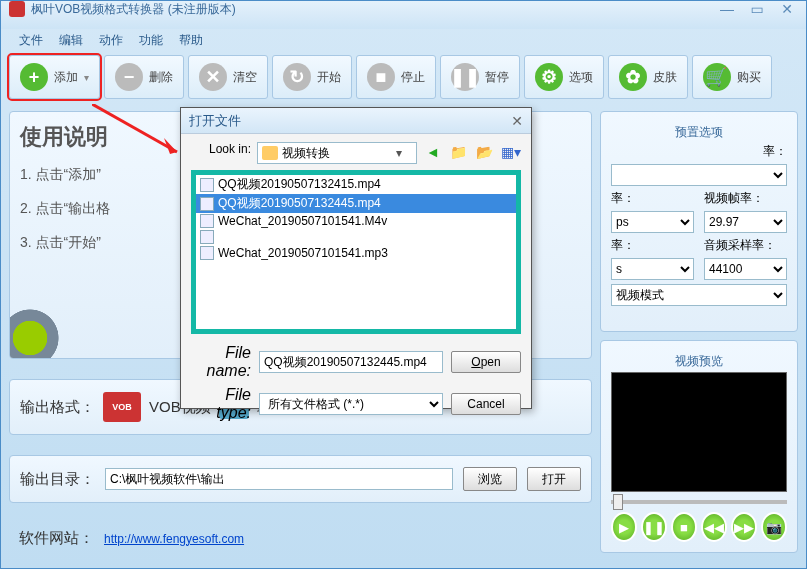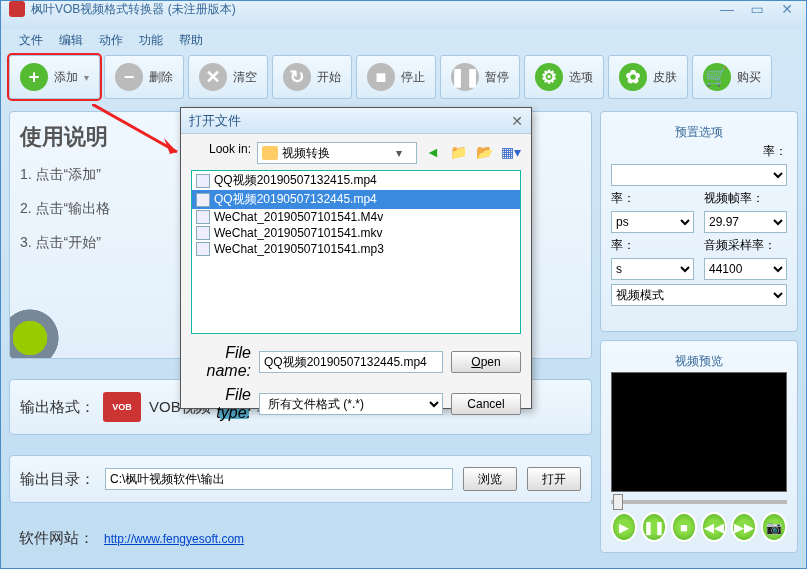--- a/index.html
+++ b/index.html
@@ -50,21 +50,21 @@
 .dlg-title { height: 26px; background: linear-gradient(#eaf4fd, #d2e6f6); display: flex; align-items: center; padding: 0 8px; font-size: 13px; color: #2a5a8a; border-bottom: 1px solid #bcd; }
 .dlg-close { margin-left: auto; cursor: pointer; color: #666; font-size: 14px; }
 .dlg-body { padding: 8px 10px; }
 .lookrow { display: flex; align-items: flex-start; gap: 6px; margin-bottom: 6px; }
 .look-lbl { font-size: 12px; width: 60px; text-align: right; }
 .look-sel { flex: 1; height: 22px; border: 1px solid #9bc; background: #fff; display: flex; align-items: center; padding: 0 4px; font-size: 12px; gap: 4px; }
 .fldr-icon { width: 16px; height: 14px; background: #fc6; border-radius: 2px; display: inline-block; }
 .look-dd { width: 16px; color: #555; }
 .nav-icons { display: flex; gap: 6px; }
 .nav-icon { width: 20px; height: 20px; display: flex; align-items: center; justify-content: center; font-size: 14px; cursor: pointer; border-radius: 2px; }
-.filelist { height: 164px; border: 1px solid #14b8a6; background: #fff; overflow: auto; margin-bottom: 10px; }
+.filelist { height: 164px; border: 5px solid #14b8a6; background: #fff; overflow: auto; margin-bottom: 10px; }
 .file-row { display: flex; align-items: center; padding: 1px 4px; font-size: 12px; gap: 4px; cursor: pointer; }
 .file-row.selected { background: #3a8adf; color: #fff; }
 .fico { width: 14px; height: 14px; border: 1px solid #8ab; background: #eef; display: inline-block; }
 .bottomrow { display: flex; align-items: center; gap: 8px; margin-bottom: 6px; }
 .br-lbl { font-size: 16px; width: 60px; text-align: right; font-style: italic; }
 .br-input { flex: 1; height: 22px; border: 1px solid #9bc; background: #fff; font-size: 12px; padding: 0 4px; }
 .br-btn { width: 70px; height: 22px; border: 1px solid #888; background: linear-gradient(#fff, #ddd); font-size: 12px; cursor: pointer; border-radius: 2px; }
 .arrow { position: absolute; left: 91px; top: 103px; pointer-events: none; }
 </style>
 </head>
@@ -233,21 +233,20 @@
           <div class="file-row selected">
             <span class="fico"></span>
             <span>QQ视频20190507132445.mp4</span>
           </div>
           <div class="file-row">
             <span class="fico"></span>
             <span>WeChat_20190507101541.M4v</span>
           </div>
           <div class="file-row">
             <span class="fico"></span>
-            <span>WeChat_20190507101541.mkv</span>
           </div>
           <div class="file-row">
             <span class="fico"></span>
             <span>WeChat_20190507101541.mp3</span>
           </div>
         </div>
 
       <div class="bottomrow">
         <span class="br-lbl">File name:</span>
         <input class="br-input" value="QQ视频20190507132445.mp4" style="">

